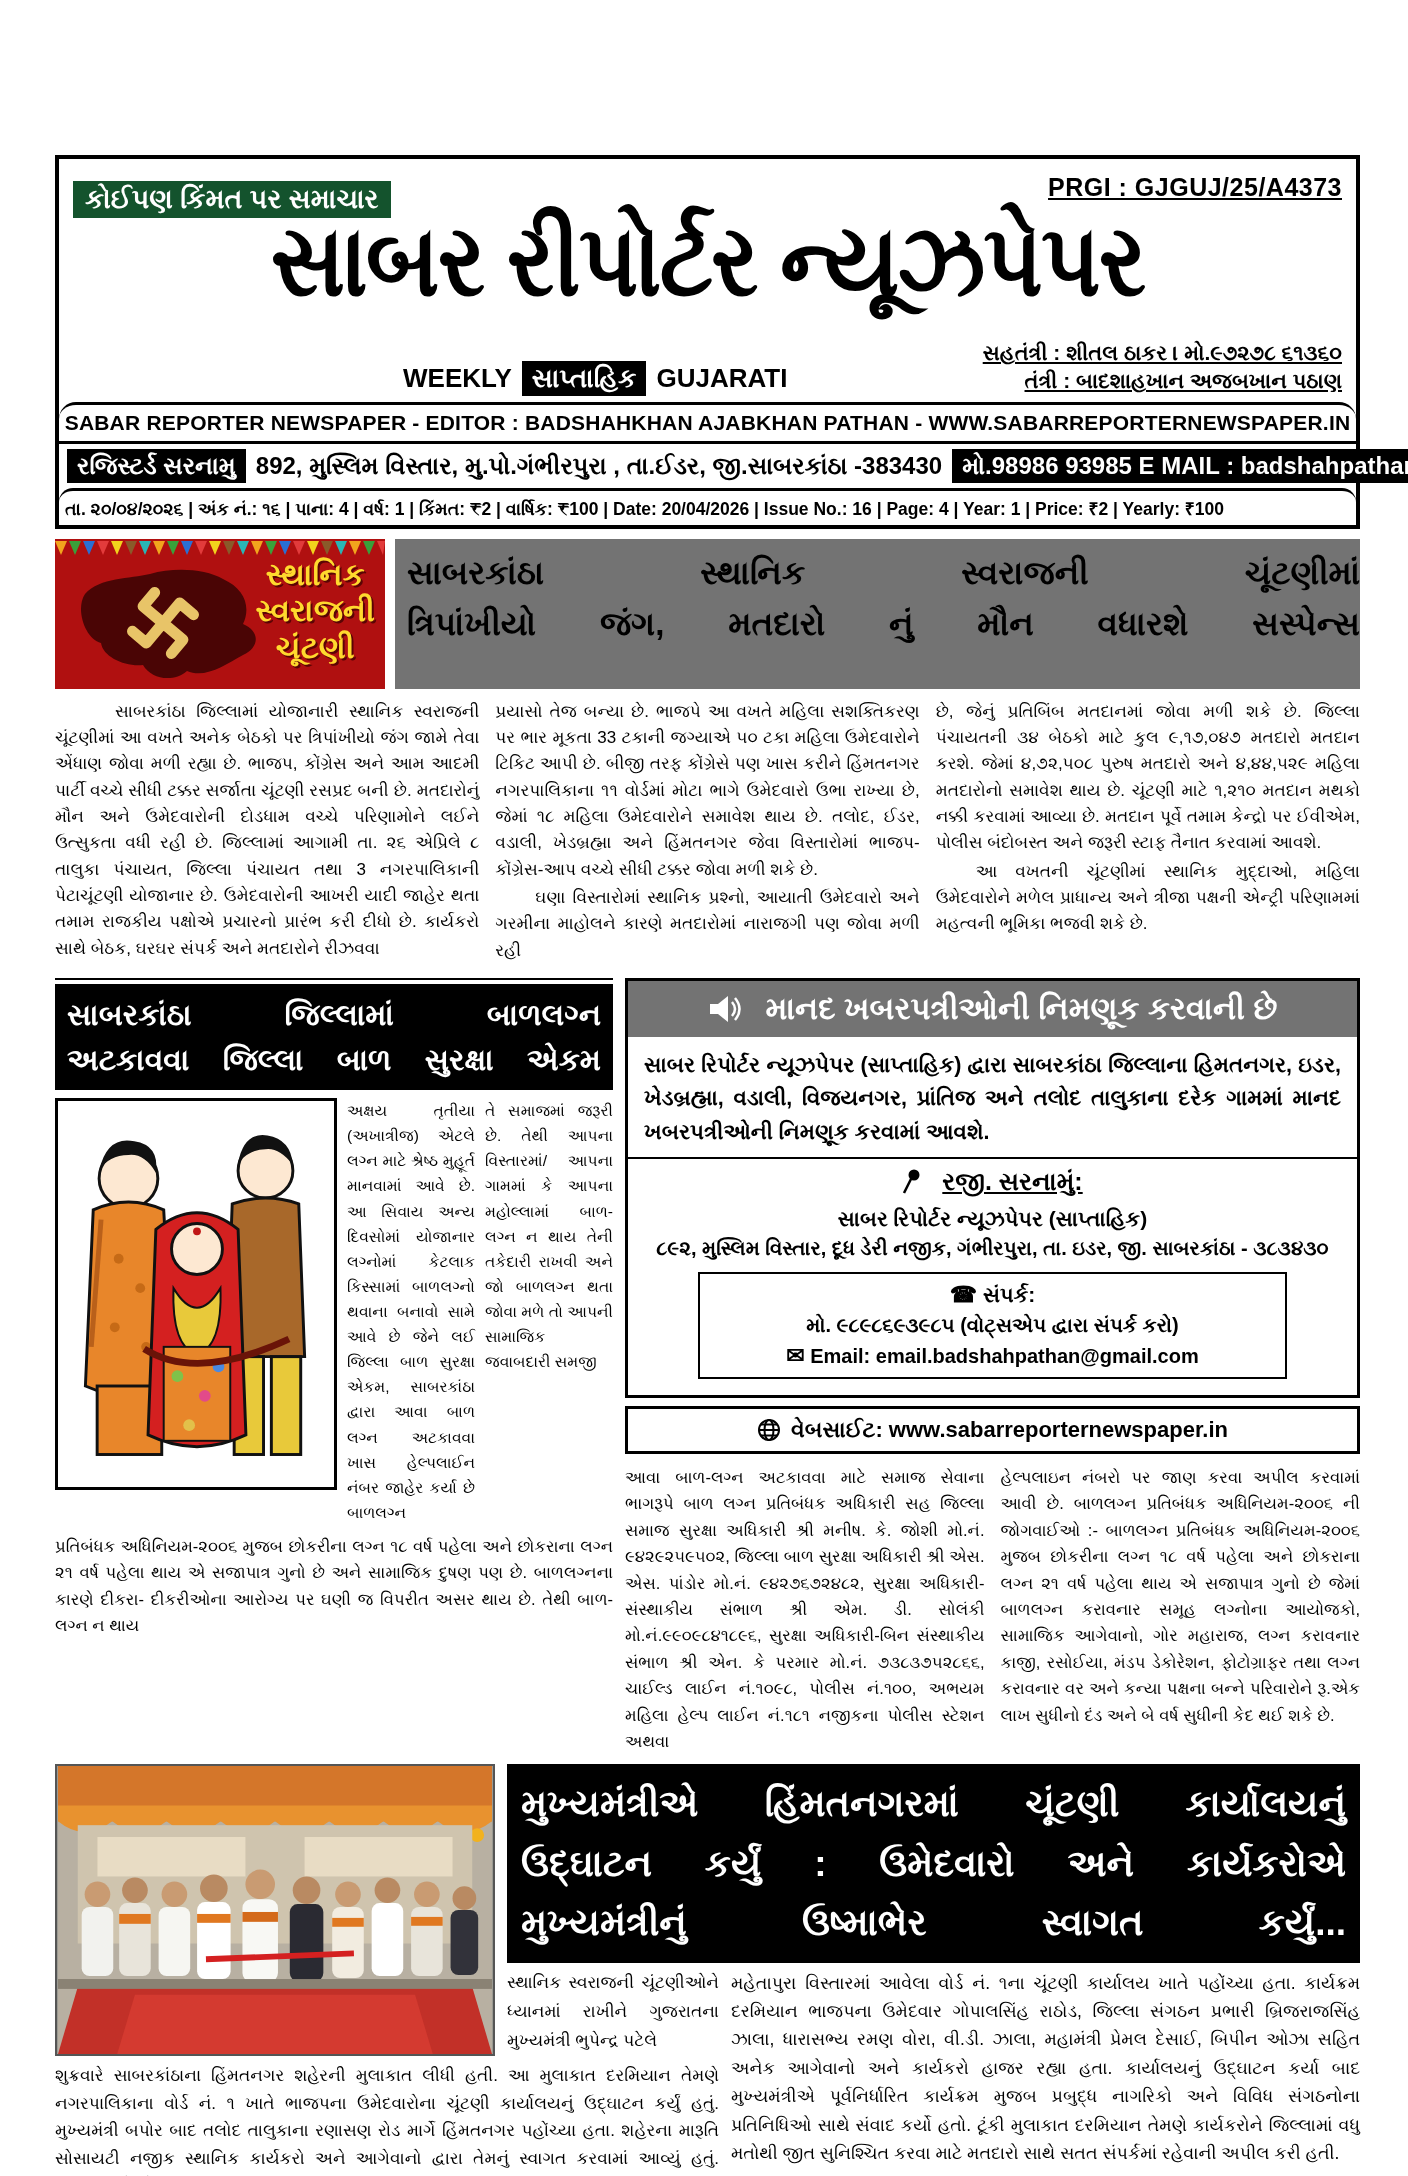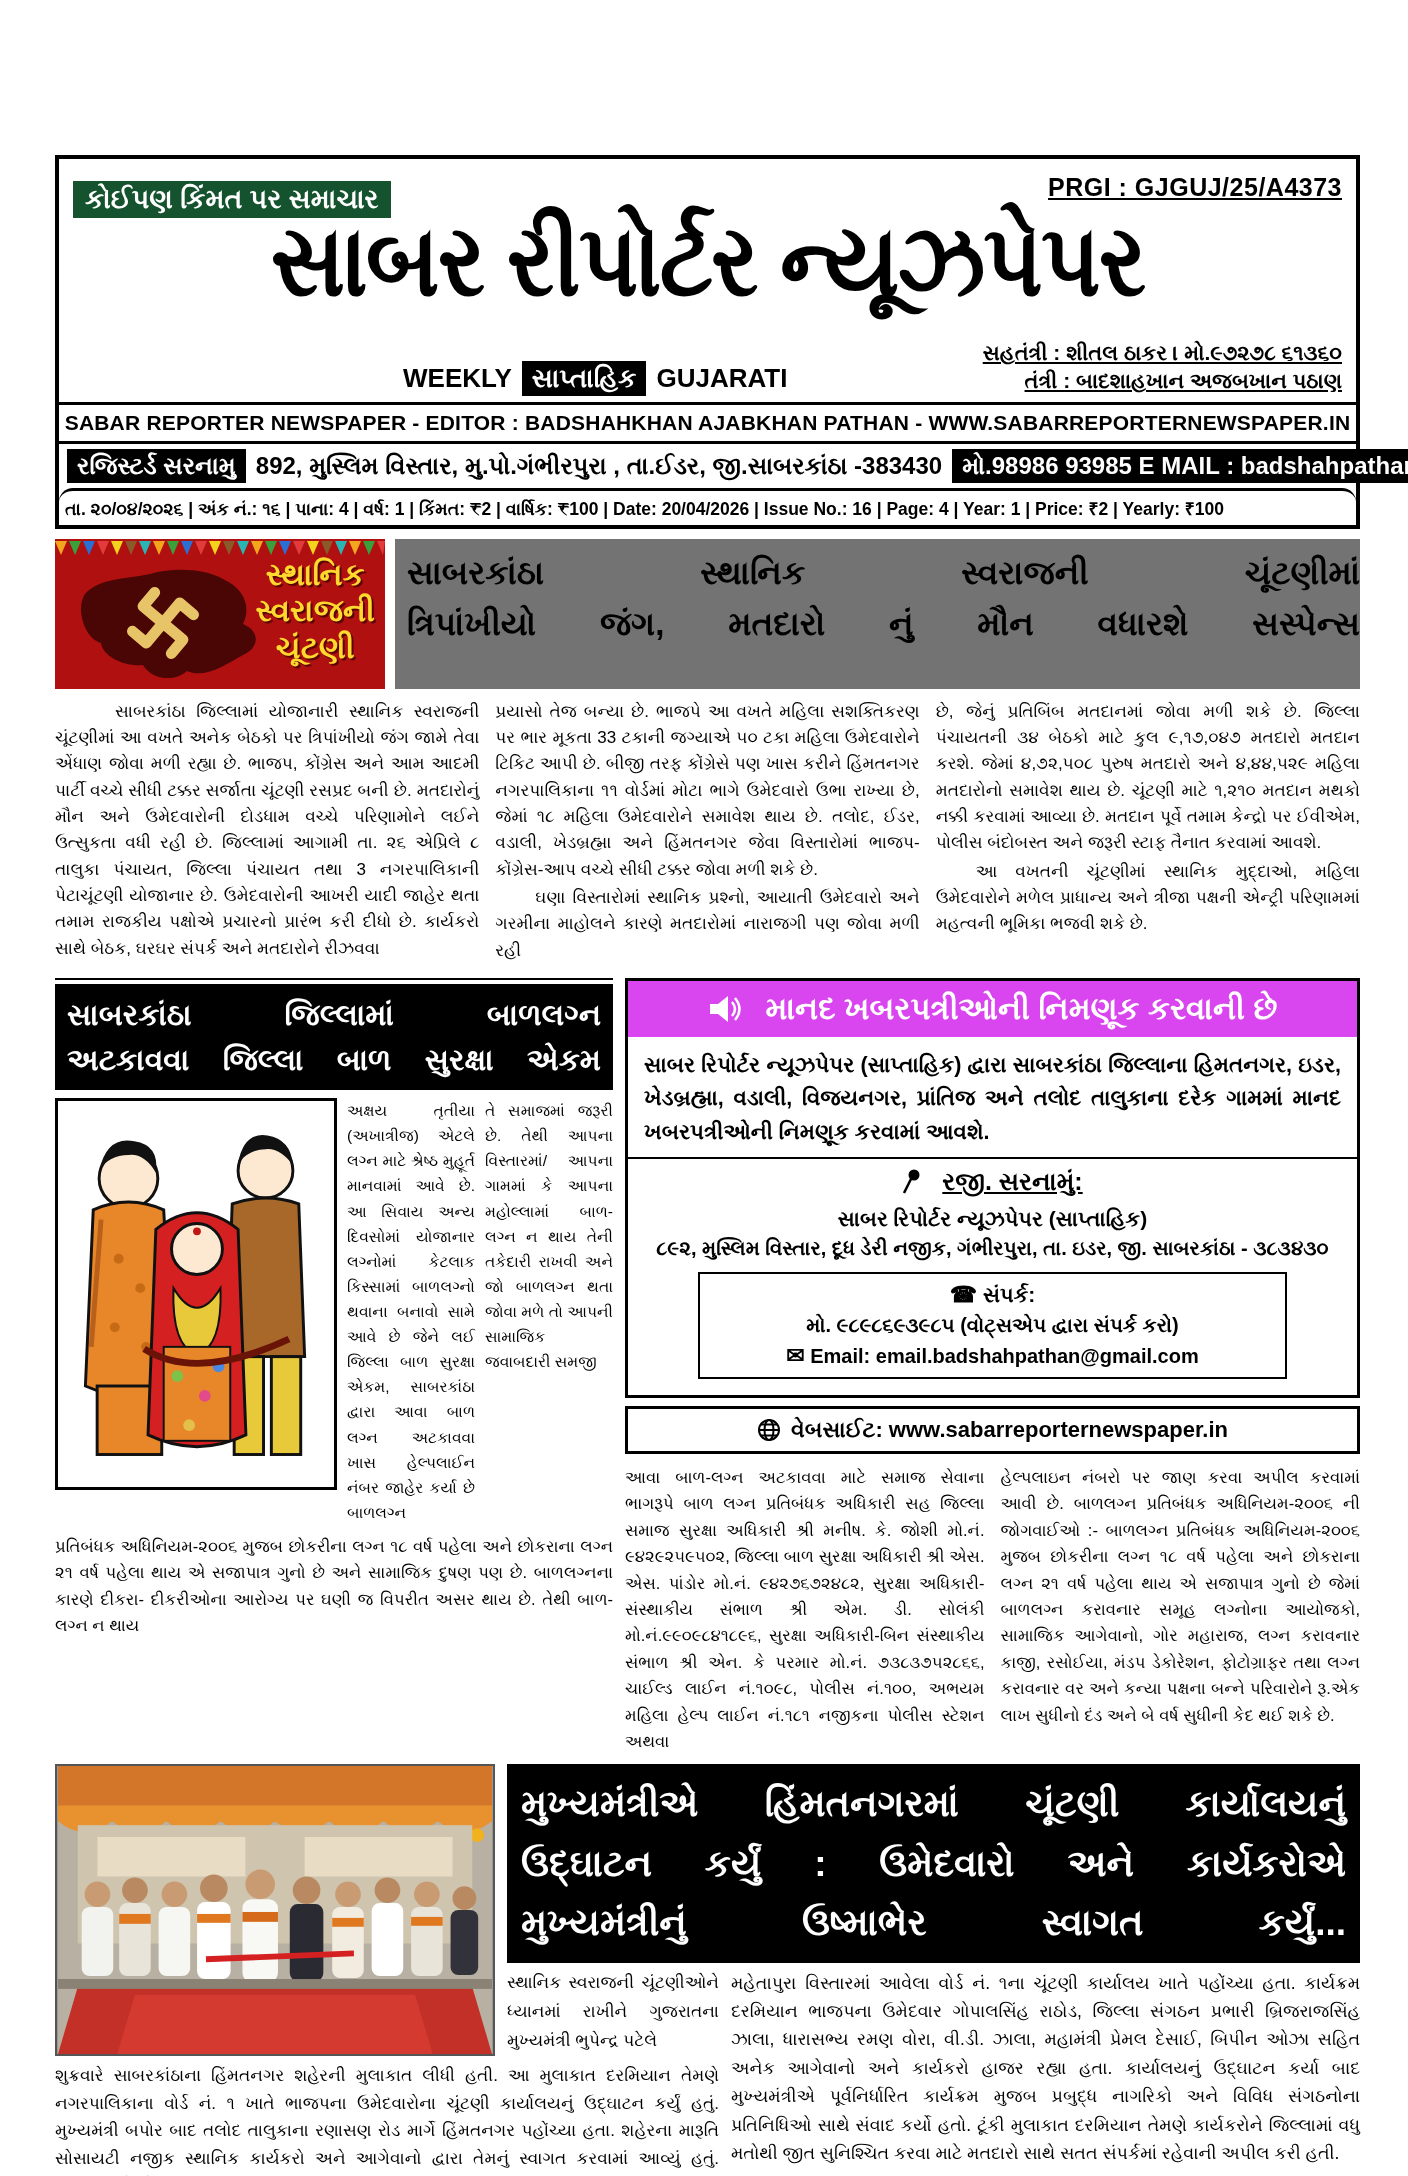--- a/index.html
+++ b/index.html
@@ -18,21 +18,21 @@
     font-size:92px; font-weight:900; line-height:1.25; white-space:nowrap;
     transform:scaleY(1.08); letter-spacing:-2px; }
   .mh-sub { display:flex; align-items:flex-end; justify-content:space-between;
     padding:0 14px 6px 14px; }
   .weekly-line { font-weight:bold; font-size:26px; display:flex; align-items:center;
     gap:10px; margin-left:330px; }
   .weekly-gu { background:#000; color:#fff; padding:2px 10px; }
   .editors { text-align:right; font-weight:bold; font-size:21px; line-height:1.35; }
   .editors div { text-decoration:underline; }
   .eng-line { border-top:3px solid #000; text-align:center; font-weight:bold;
-    font-size:21px; padding:6px 4px; letter-spacing:.2px; }
+    font-size:21px; padding:6px 4px; letter-spacing:.2px;border-radius:17px; }
   .addr-row { border-top:3px solid #000; display:flex; align-items:center;
     gap:10px; padding:5px 8px; font-size:24px; font-weight:bold; }
   .addr-black { background:#000; color:#fff; padding:3px 10px; white-space:nowrap; }
   .addr-mid { white-space:nowrap; }
   .date-row { border-top:3px solid #000; font-weight:bold; font-size:17.5px;
     padding:5px 6px; white-space:nowrap; overflow:hidden;border-radius:14px; }
 
   
   .lead-row { display:flex; gap:10px; margin-top:10px; }
   .promo { width:330px; height:150px; position:relative; flex:none; background:#b01010;
@@ -57,21 +57,21 @@
     line-height:1.5; padding:8px 12px; text-align:justify; }
   .cm-headbox div { text-align:justify; text-align-last:justify; }
   .cm-media-row { display:flex; gap:10px; margin-top:8px; }
   .illus { width:282px; height:392px; border:3px solid #000; flex:none; background:#fff; }
   .cm-narrow { flex:1; font-size:15.5px; line-height:1.62; text-align:justify;
     font-weight:500; }
   .cm-leftbottom { font-size:16.5px; line-height:1.6; text-align:justify;
     margin-top:8px; font-weight:500; }
   .sec2-right { flex:1; }
   .notice { border:3px solid #000; }
-  .notice-head { background:#d946ef; color:#fff; display:flex; align-items:center;
+  .notice-head { background:#737373; color:#fff; display:flex; align-items:center;
     justify-content:center; gap:24px; padding:10px 6px; }
   .notice-head span { font-size:31px; font-weight:900; }
   .notice-body { font-size:21.5px; font-weight:bold; line-height:1.55;
     text-align:justify; padding:12px 16px 8px 16px; border-bottom:2px solid #000; }
   .reg-sec { text-align:center; padding:8px 10px 4px 10px; }
   .reg-title { font-size:25px; font-weight:900; text-decoration:underline;
     display:inline-flex; align-items:center; gap:20px; }
   .reg-name { font-size:21px; font-weight:bold; margin-top:8px; }
   .reg-addr { font-size:20px; font-weight:bold; margin-top:6px; }
   .contact-box { border:2.5px solid #000; margin:12px 60px 12px 60px;

